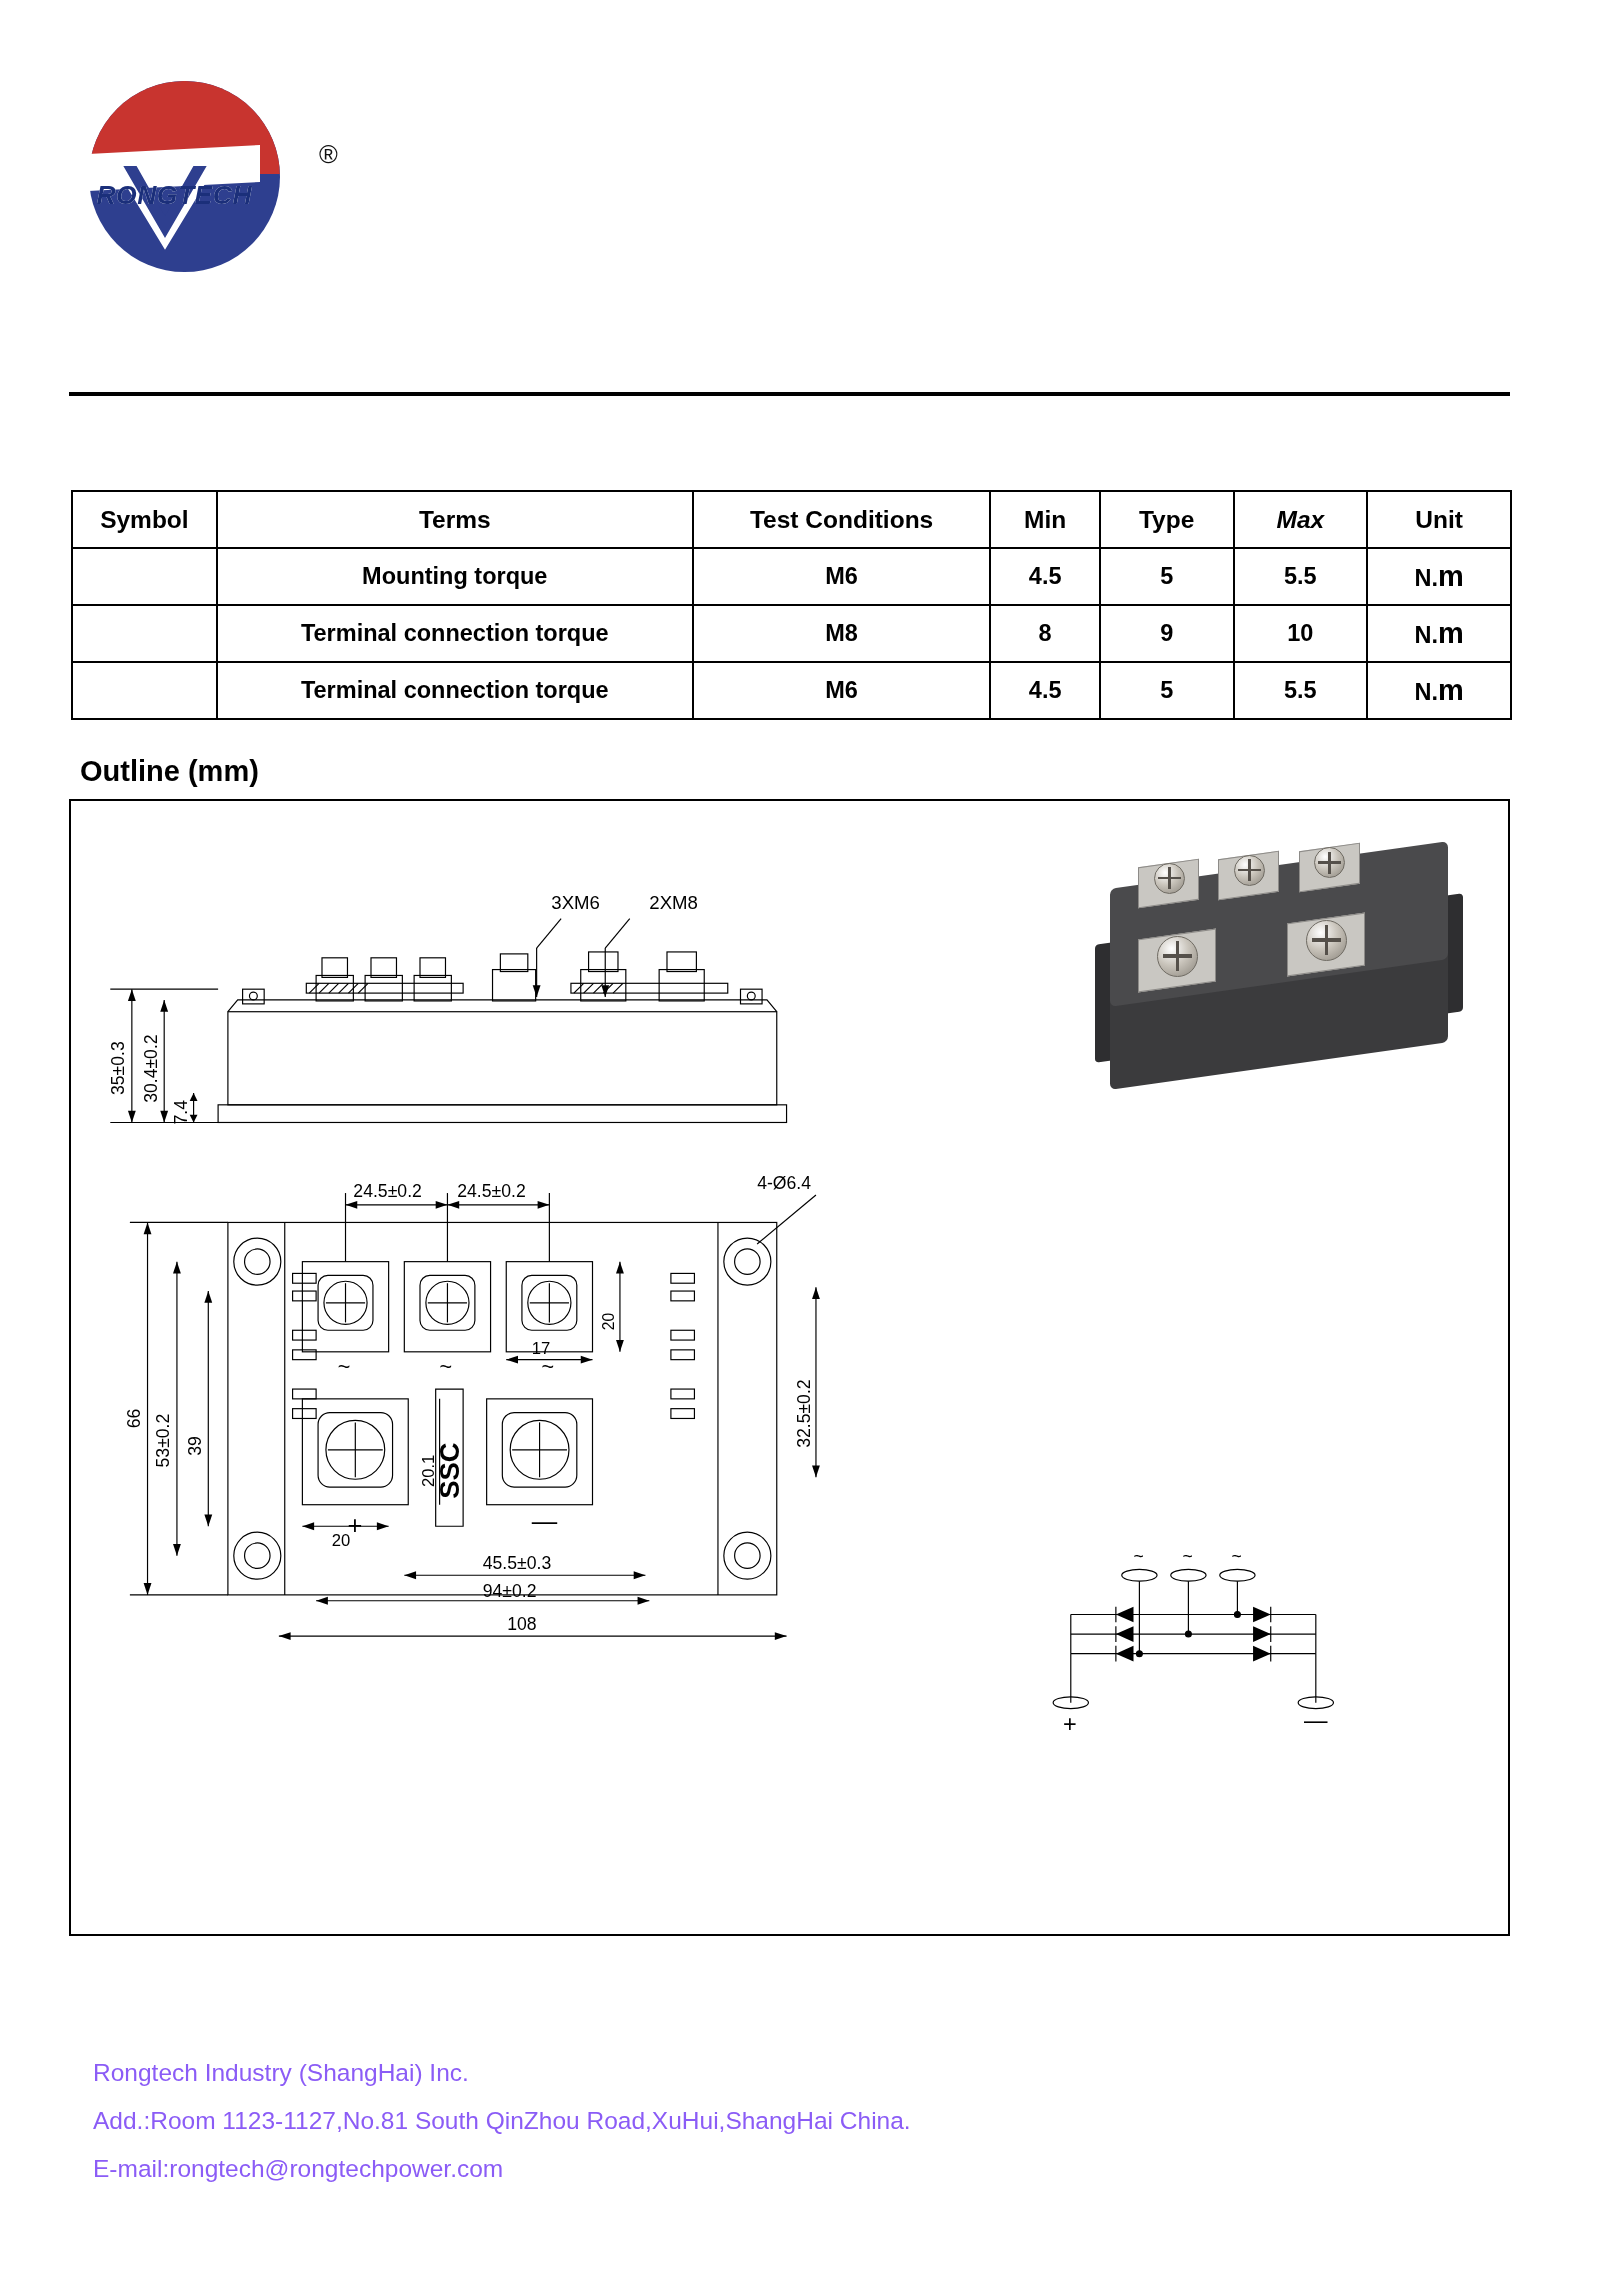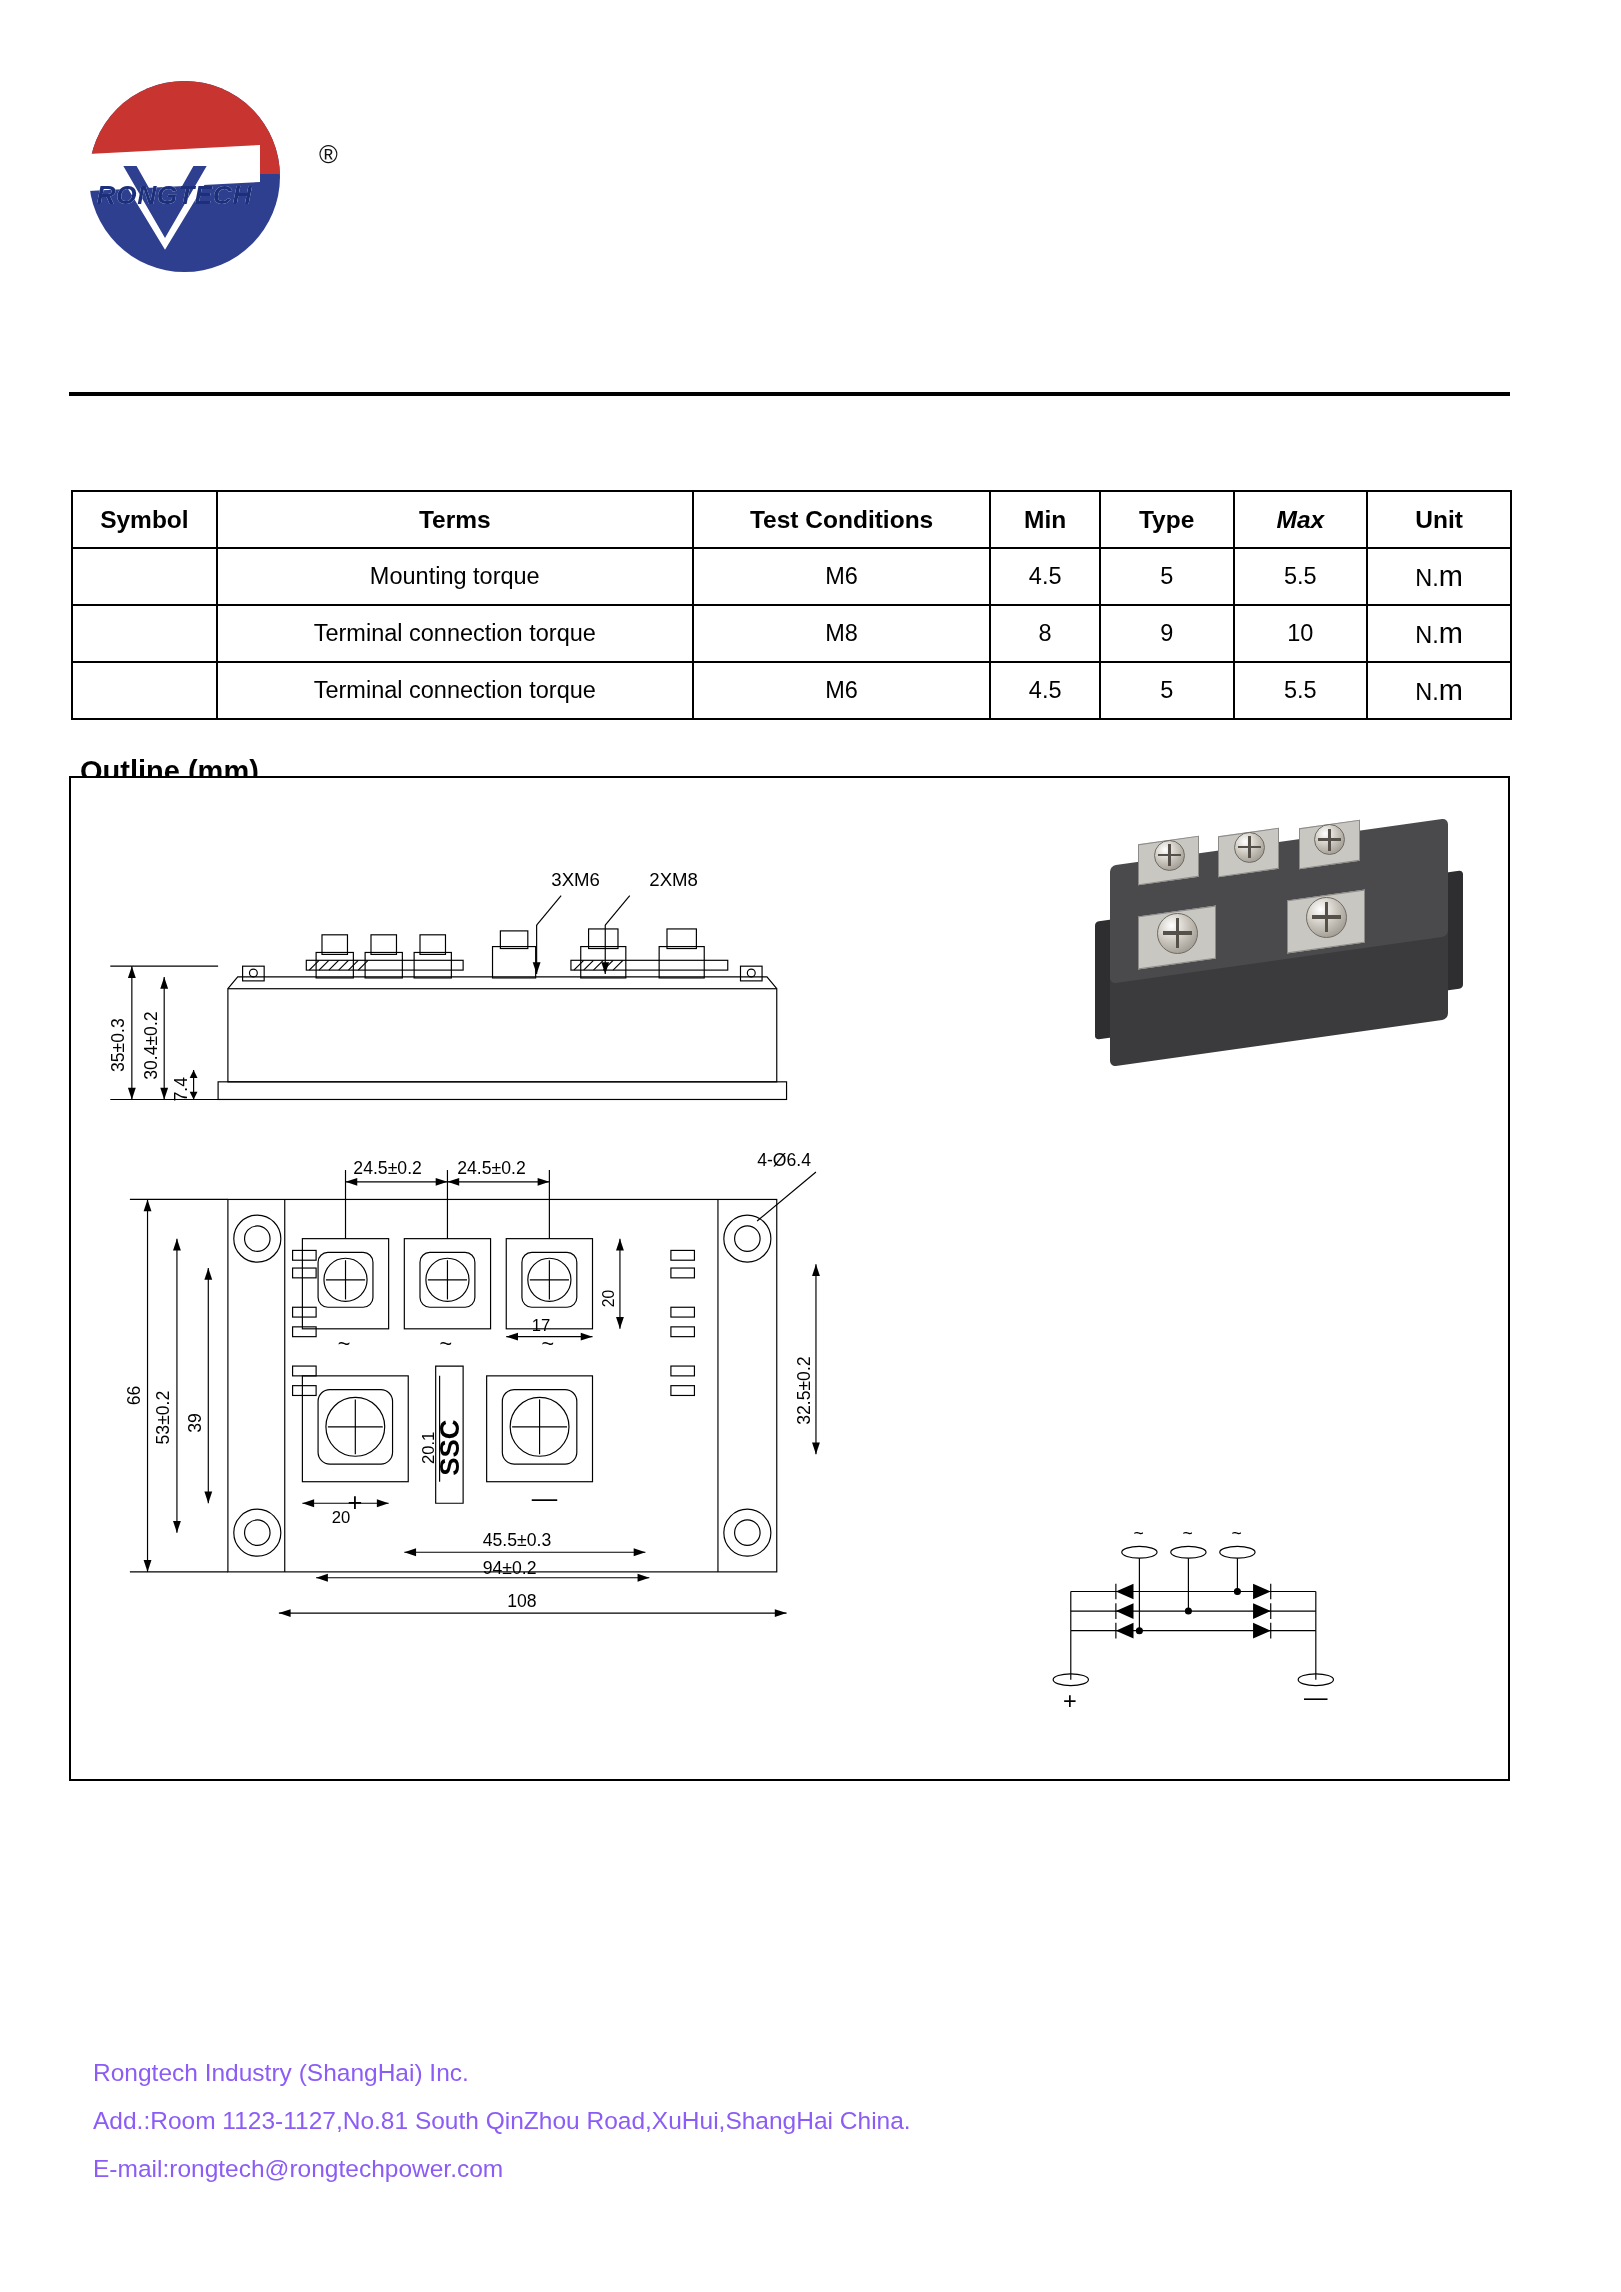--- a/index.html
+++ b/index.html
@@ -119,21 +119,21 @@
     width: 1441px;
     border-collapse: collapse;
     font-size: 23.5px;
   }
   .spec-table th, .spec-table td {
     border: 2px solid #000;
     text-align: center;
     vertical-align: middle;
     padding: 9.8px 3.9px;
     height: 57px;
-    font-weight: normal;
+    font-weight: bold;
   }
   .spec-table th {
     font-weight: bold;
     font-size: 24.5px;
   }
   .col-symbol { width: 143px; }
   .col-terms  { width: 470px; }
   .col-cond   { width: 294px; }
   .col-min    { width: 108px; }
   .col-type   { width: 132px; }
@@ -144,22 +144,22 @@
 
   
   .outline-title {
     position: absolute;
     left: 80px; top: 755px;
     font-size: 29px;
     font-weight: bold;
   }
   .outline-box {
     position: absolute;
-    left: 69px; top: 776px;
-    width: 1441px; height: 1005px;
+    left: 69px; top: 799px;
+    width: 1441px; height: 1137px;
     border: 2px solid #000;
     background: #fff;
   }
 
   
   svg.draw { position: absolute; left: 0; top: 0; }
 
   
   .photo {
     position: absolute;

